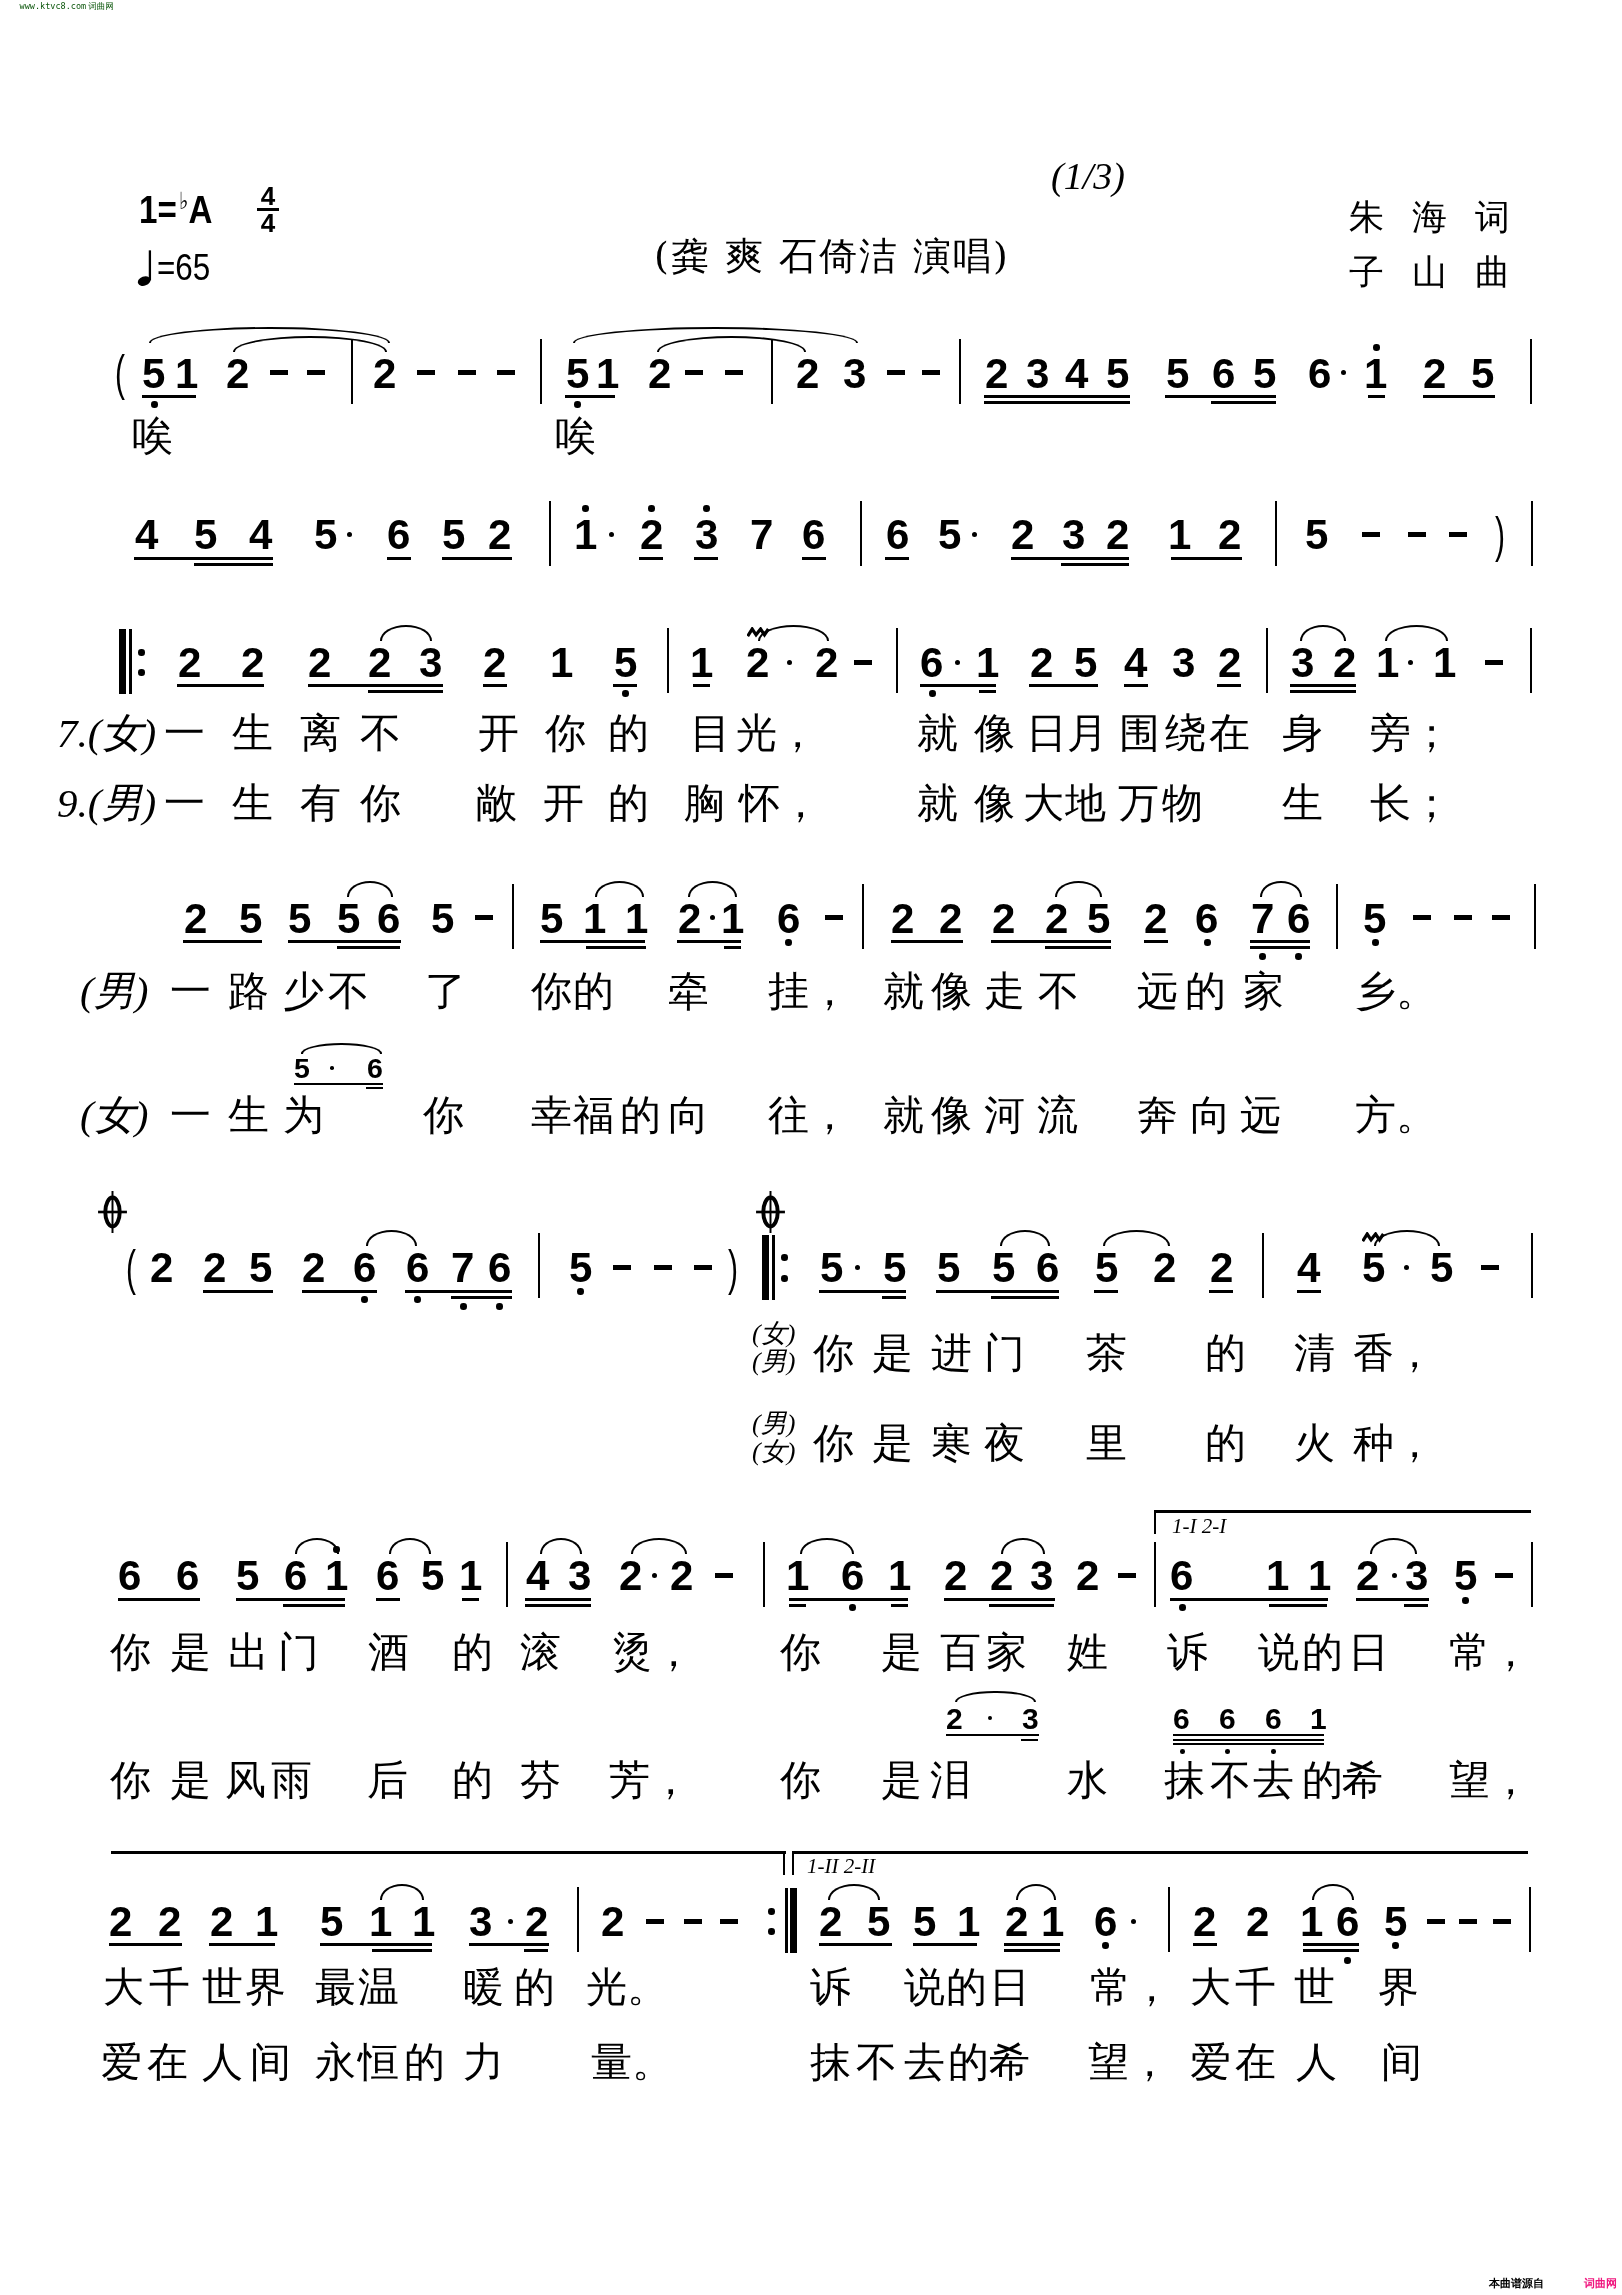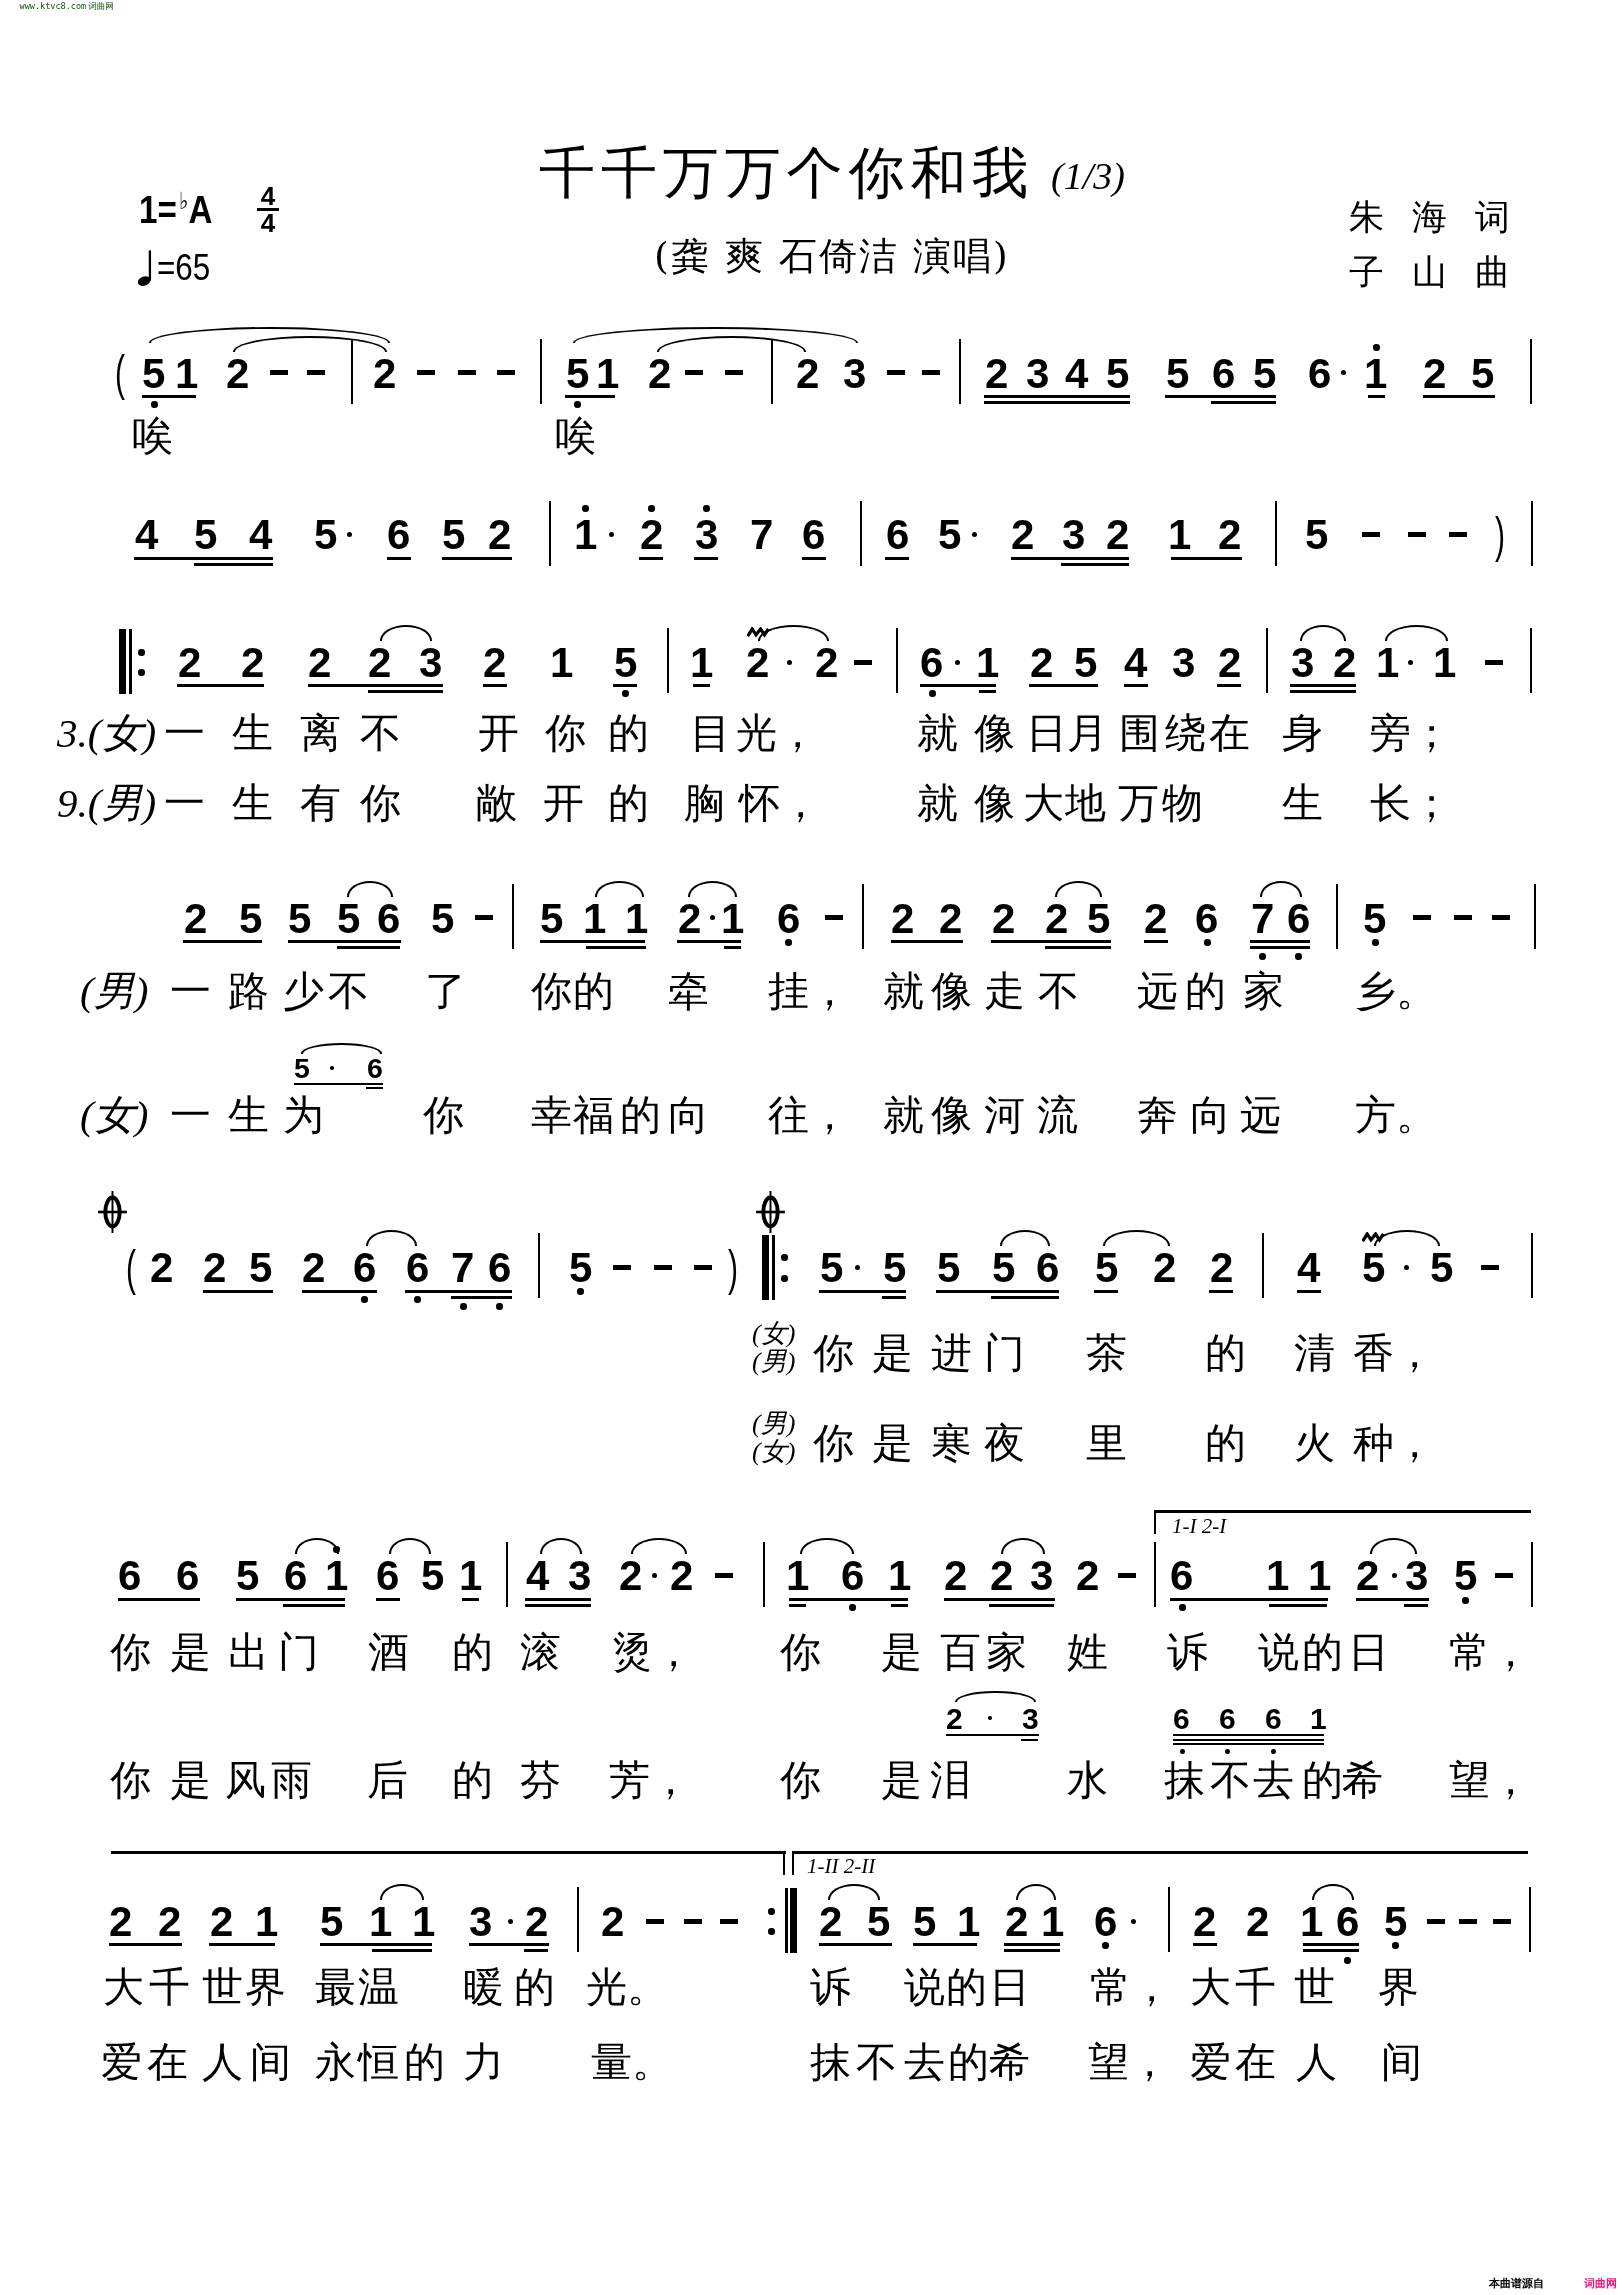--- a/index.html
+++ b/index.html
@@ -50,21 +50,20 @@
     <div>4</div>
   </div>
   <div class="abs tempo">
     <svg width="18.3" height="38" viewBox="0 0 28 58" style="position:absolute;left:0;top:0">
       <ellipse cx="11" cy="49" rx="10" ry="7" transform="rotate(-20 11 49)" fill="#000"></ellipse>
       <rect x="18" y="2" width="3.5" height="46" fill="#000"></rect>
     </svg>
     <span class="val">=65</span>
   </div>
 
-  <div class="abs title">千千万万个你和我</div>
   <div class="abs part">(1/3)</div>
   <div class="abs singers">(龚 爽 石倚洁 演唱)</div>
   <div class="abs credit" style="top:200px">朱 海 词</div>
   <div class="abs credit" style="top:255px">子 山 曲</div>
 
   <div id="score">
       <span class="paren" style="left: 115px; top: 348px; font-size: 50px;">(</span>
       <span class="digit" style="left: 142px; top: 353px; font-size: 42px;">5</span>
       <div class="ink dot" style="left: 151px; top: 401px; width: 6.5px; height: 6.5px;"></div>
       <span class="digit" style="left: 175px; top: 353px; font-size: 42px;">1</span>
@@ -212,21 +211,21 @@
       <div class="ink" style="left: 1290px; top: 690px; width: 66px; height: 2.6px;"></div>
       <span class="digit" style="left: 1376px; top: 642px; font-size: 42px;">1</span>
       <div class="ink dot" style="left: 1408px; top: 660px; width: 5.2px; height: 5.2px;"></div>
       <span class="digit" style="left: 1433px; top: 642px; font-size: 42px;">1</span>
       <div class="ink" style="left: 1485px; top: 660px; width: 18.3px; height: 5.2px;"></div>
       <div class="ink" style="left: 1530px; top: 628px; width: 2px; height: 65px;"></div>
       <div class="slur" style="left: 380px; top: 625px; width: 52px; height: 15.7px;"></div>
       <div class="slur" style="left: 758px; top: 625px; width: 71px; height: 15.7px;"></div>
       <div class="slur" style="left: 1300px; top: 625px; width: 46px; height: 15.7px;"></div>
       <div class="slur" style="left: 1385px; top: 625px; width: 63px; height: 15.7px;"></div>
-      <span class="ly label" style="left: 57px; top: 713px;">3.(女)</span>
+      <span class="ly label" style="left: 57px; top: 713px;">7.(女)</span>
       <span class="ly" style="left: 164px; top: 713px;">一</span>
       <span class="ly" style="left: 232px; top: 713px;">生</span>
       <span class="ly" style="left: 300px; top: 713px;">离</span>
       <span class="ly" style="left: 360px; top: 713px;">不</span>
       <span class="ly" style="left: 478px; top: 713px;">开</span>
       <span class="ly" style="left: 545px; top: 713px;">你</span>
       <span class="ly" style="left: 608px; top: 713px;">的</span>
       <span class="ly" style="left: 690px; top: 713px;">目</span>
       <span class="ly" style="left: 736px; top: 713px;">光，</span>
       <span class="ly" style="left: 917px; top: 713px;">就</span>

